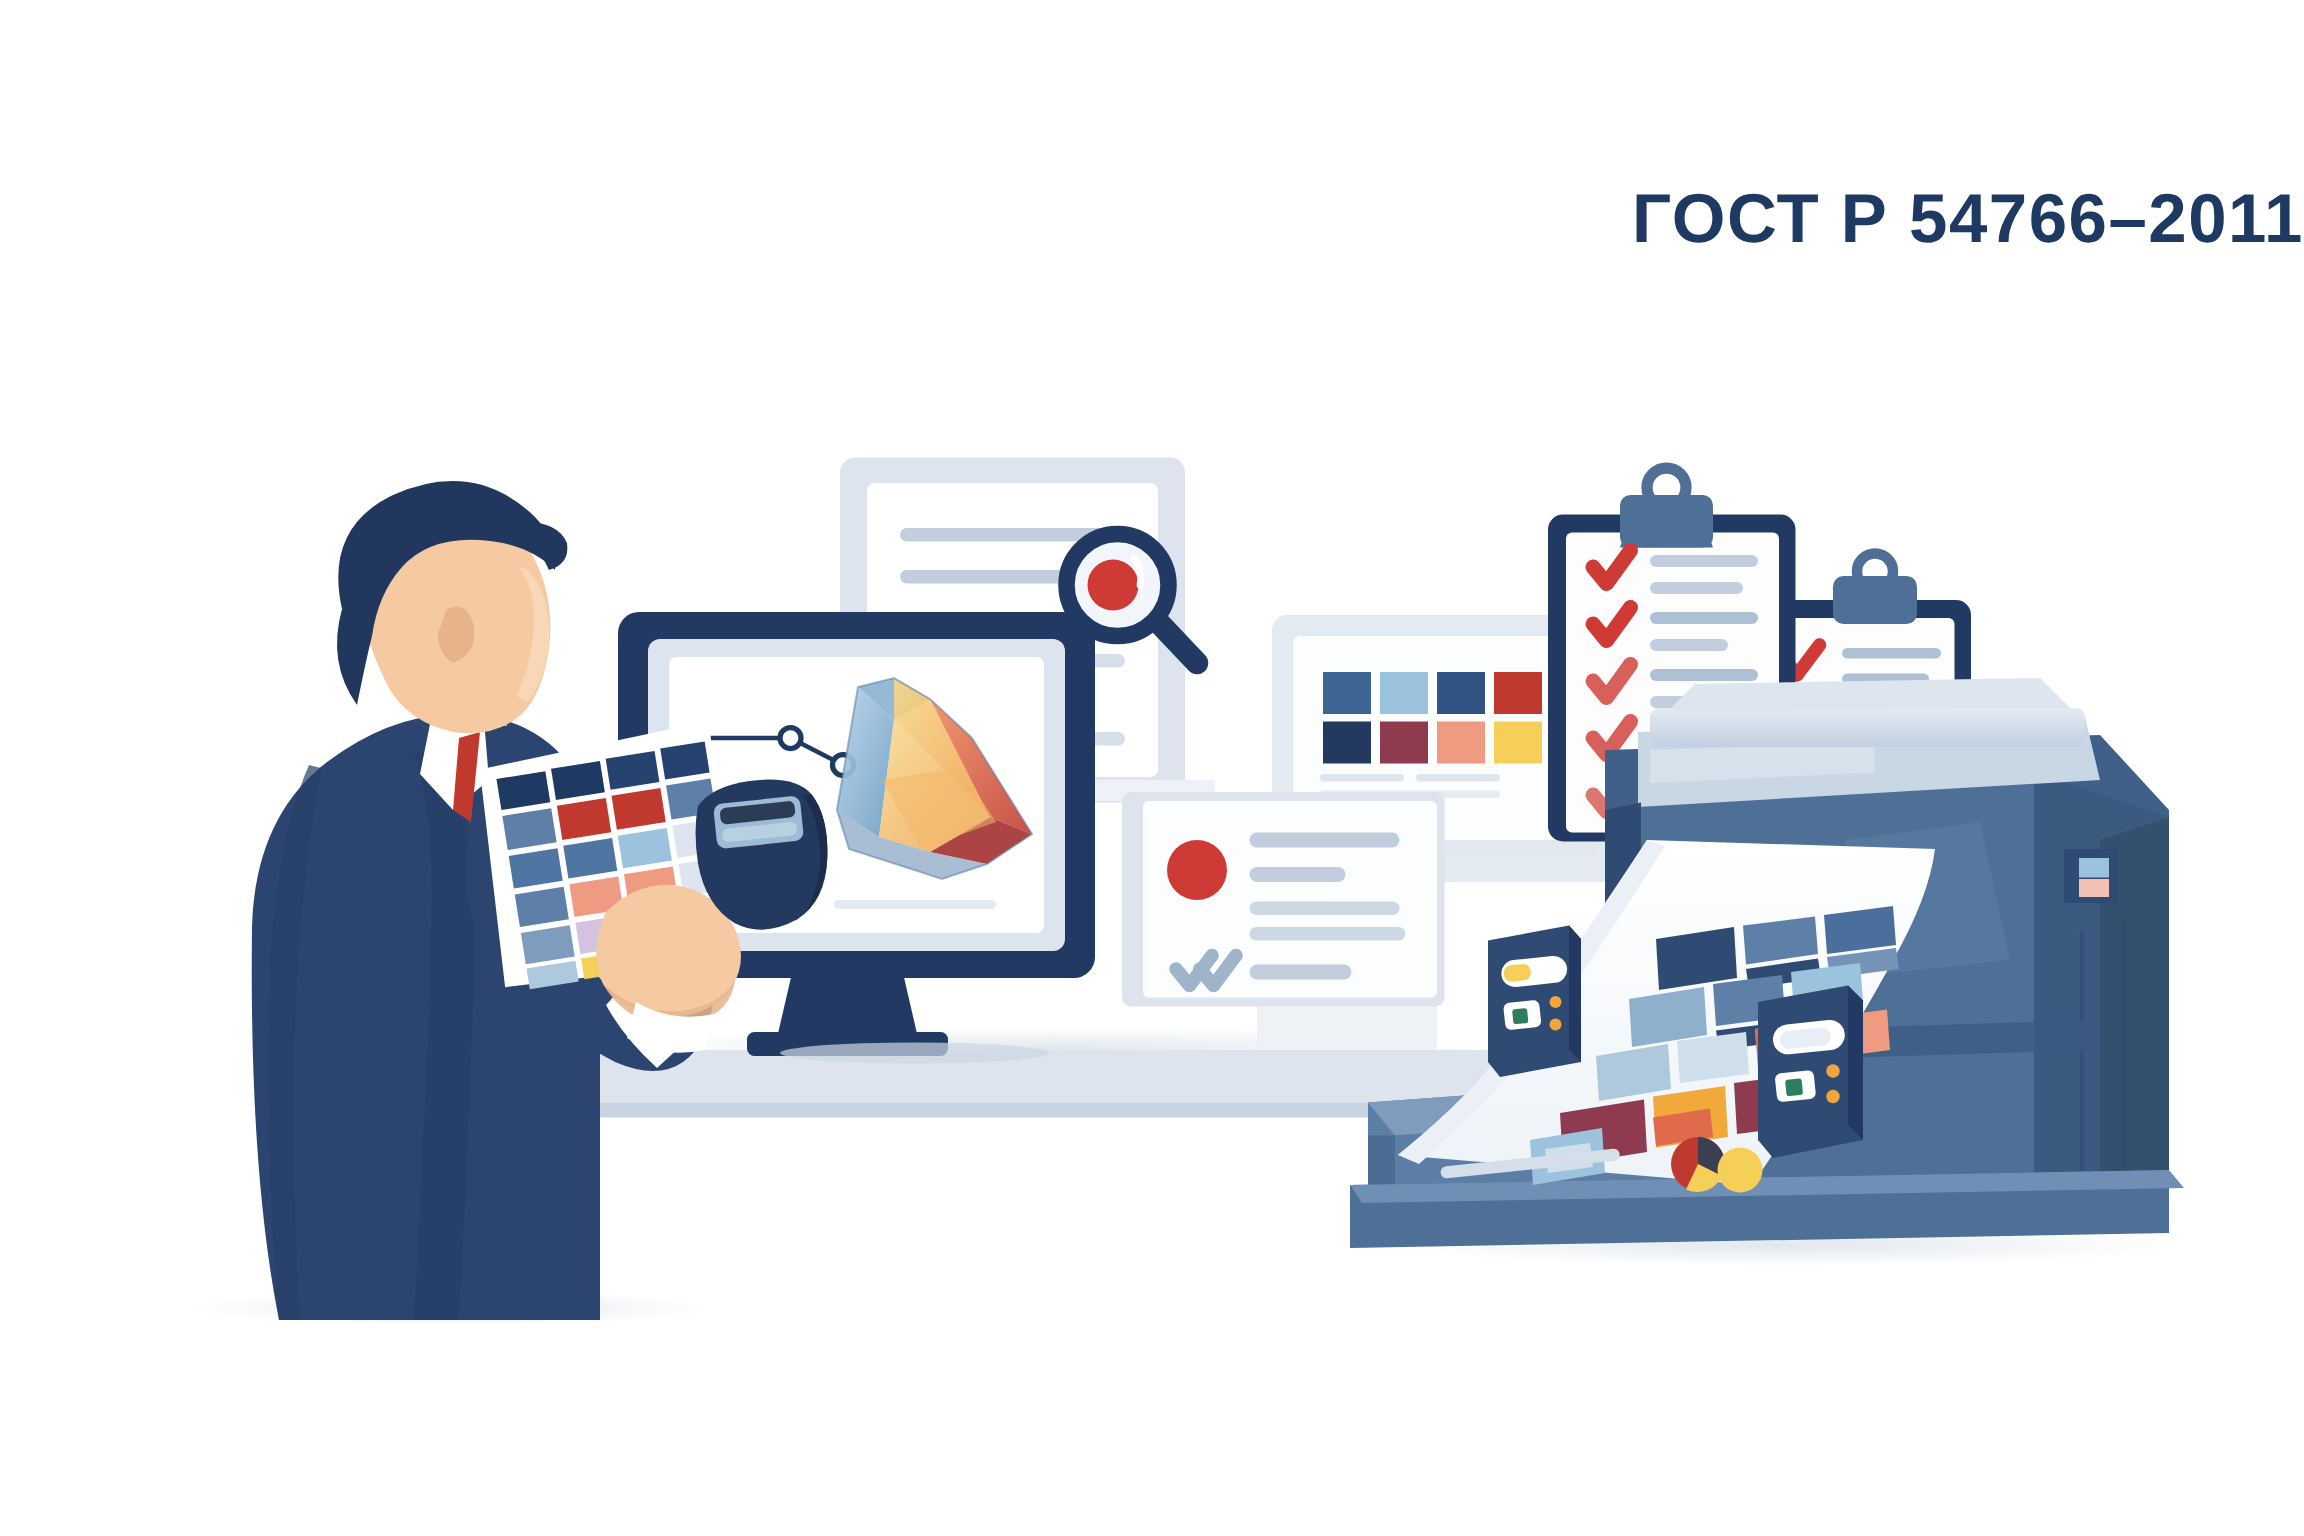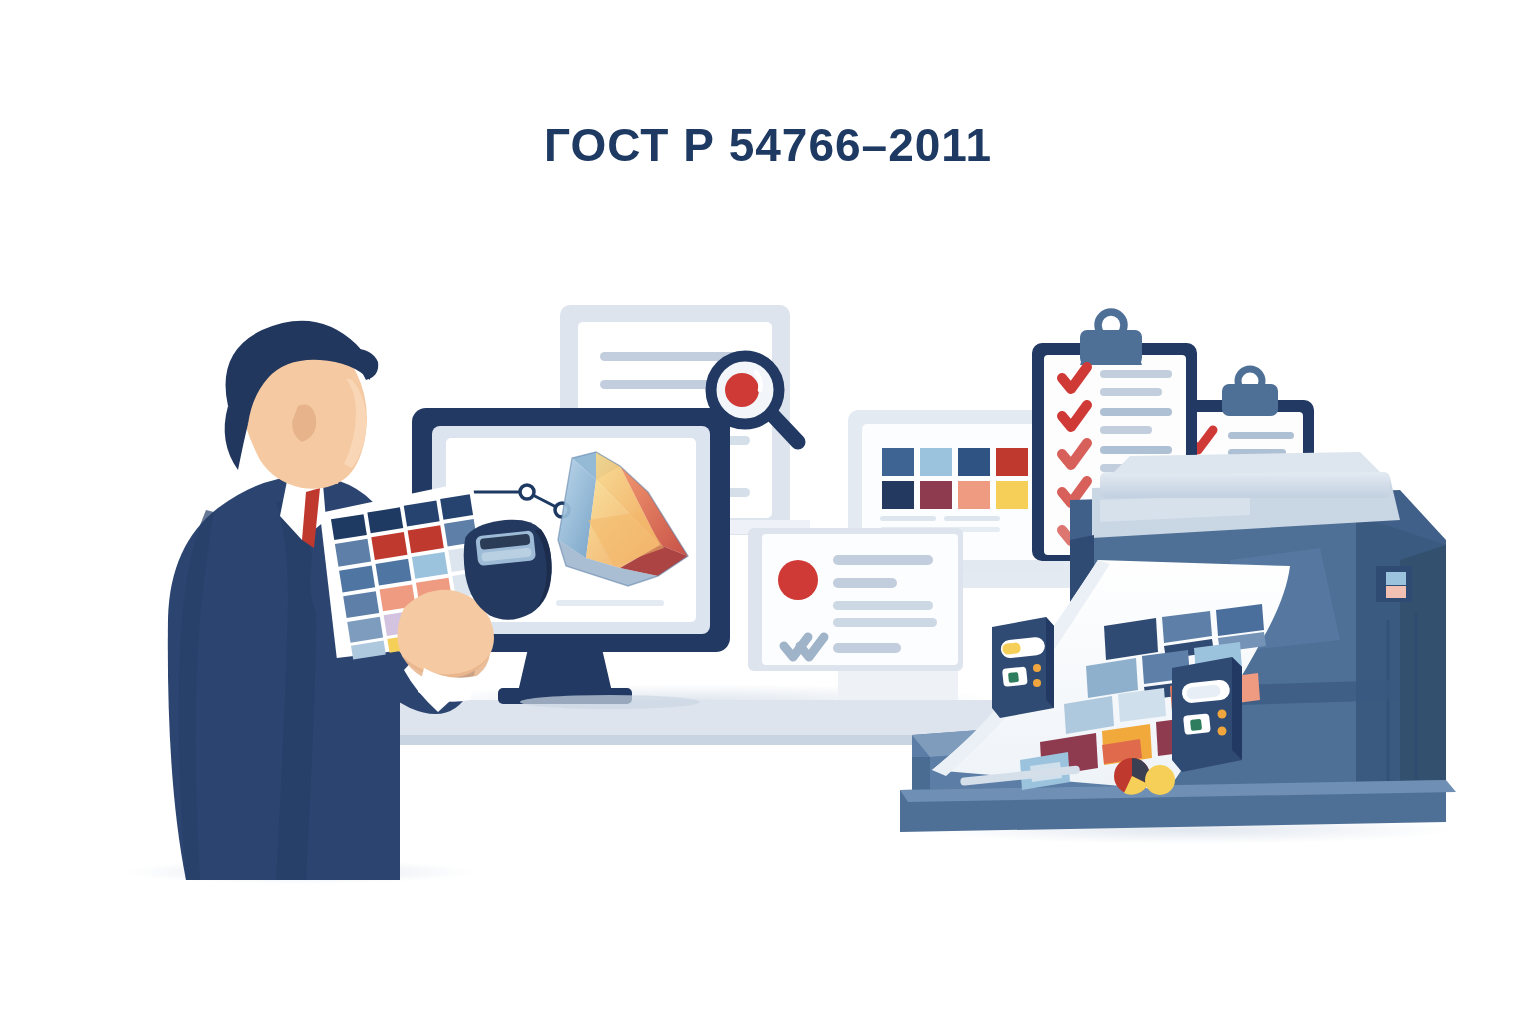--- a/index.html
+++ b/index.html
@@ -1,19 +1,19 @@
 <!DOCTYPE html>
 <html><head>
 <meta charset="utf-8">
 <style>
   html,body{margin:0;padding:0;background:#ffffff;}
   body{width:1536px;height:1024px;overflow:hidden;font-family:"Liberation Sans",sans-serif;}
   #stage{position:relative;width:1536px;height:1024px;background:#ffffff;}
   #title{
-    position:absolute;left:0;top:118px;width:1536px;text-align:center;
+    position:absolute;left:0;top:118px;width:1536px;text-align:right;
     font-family:"Liberation Sans",sans-serif;
     font-size:46px;font-weight:bold;letter-spacing:1px;color:#1e3a63;
   }
   svg.art{position:absolute;left:0;top:0;width:1536px;height:1024px;display:block;}
 </style>
 </head>
 <body>
 
 <div id="stage">
 

